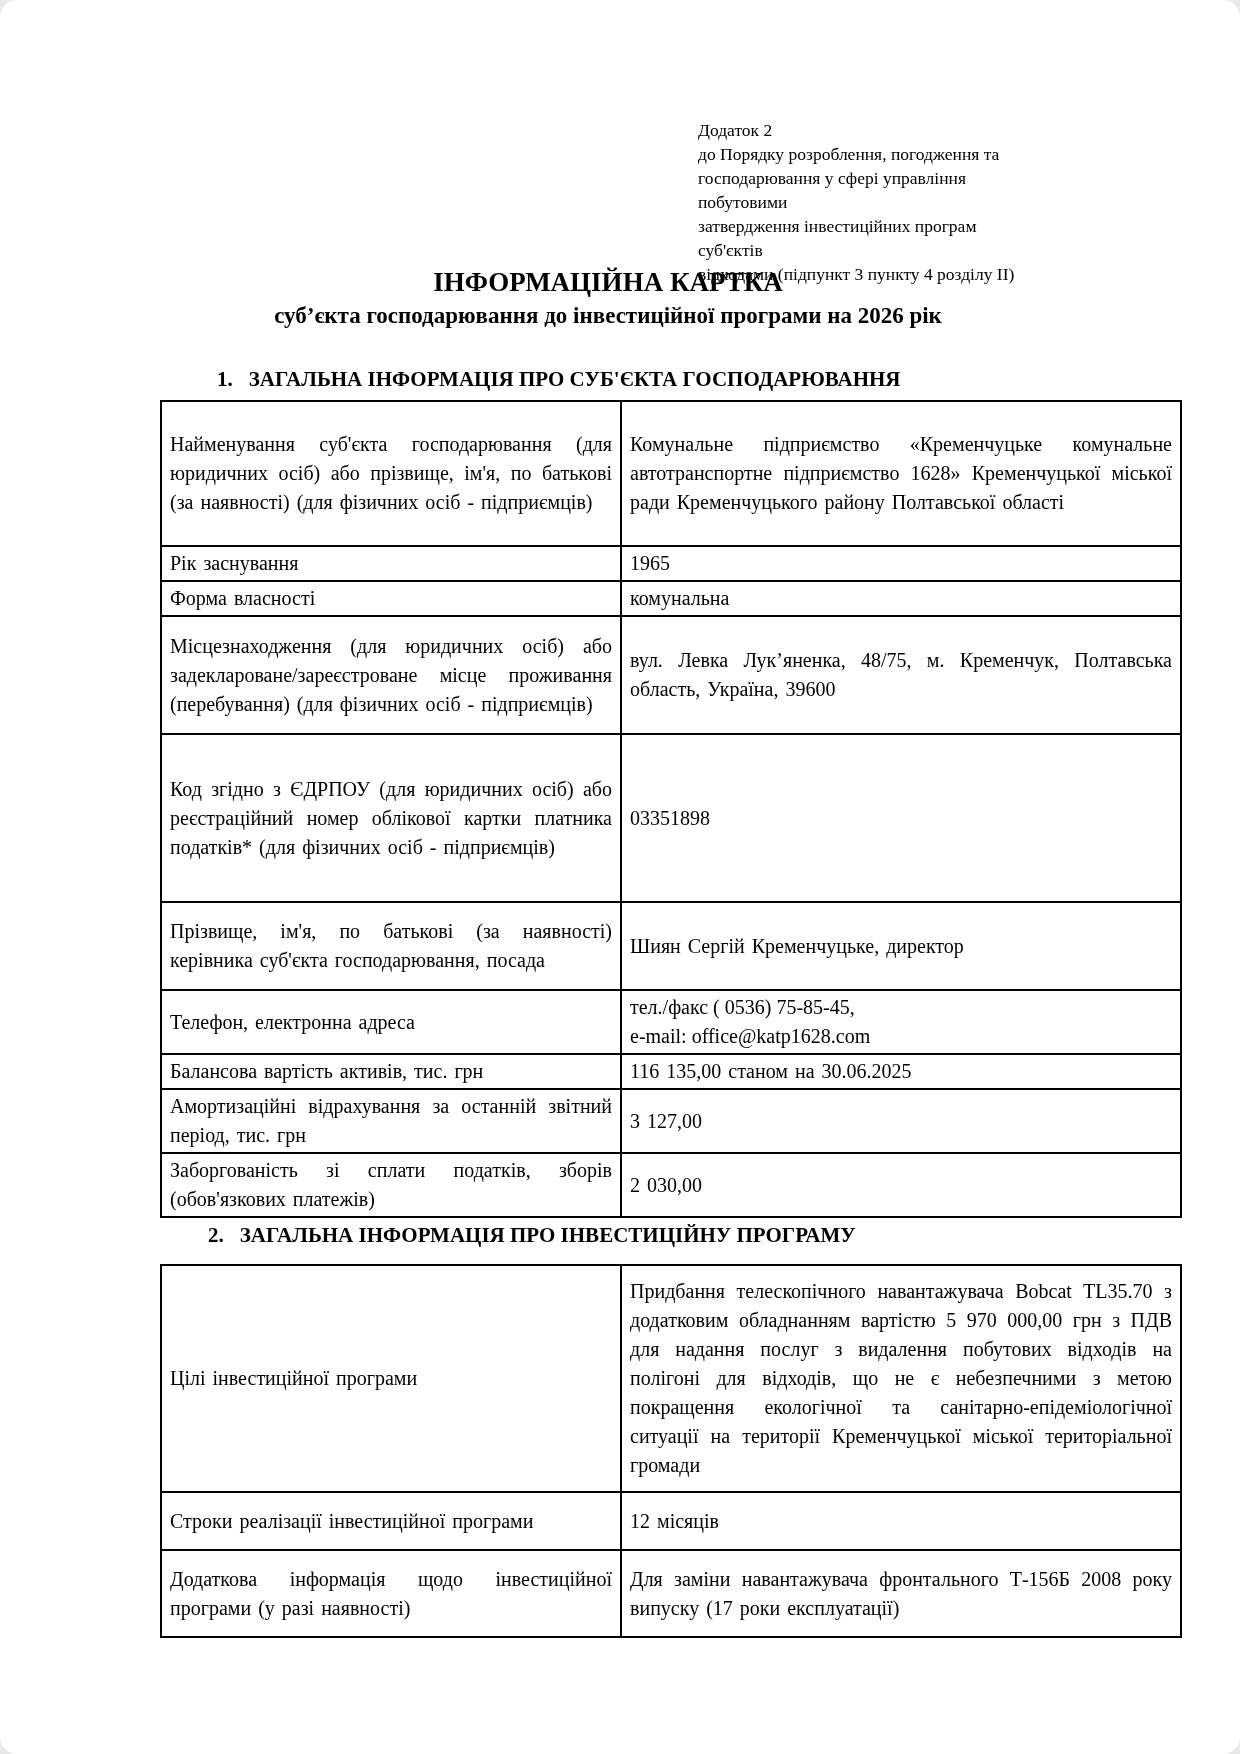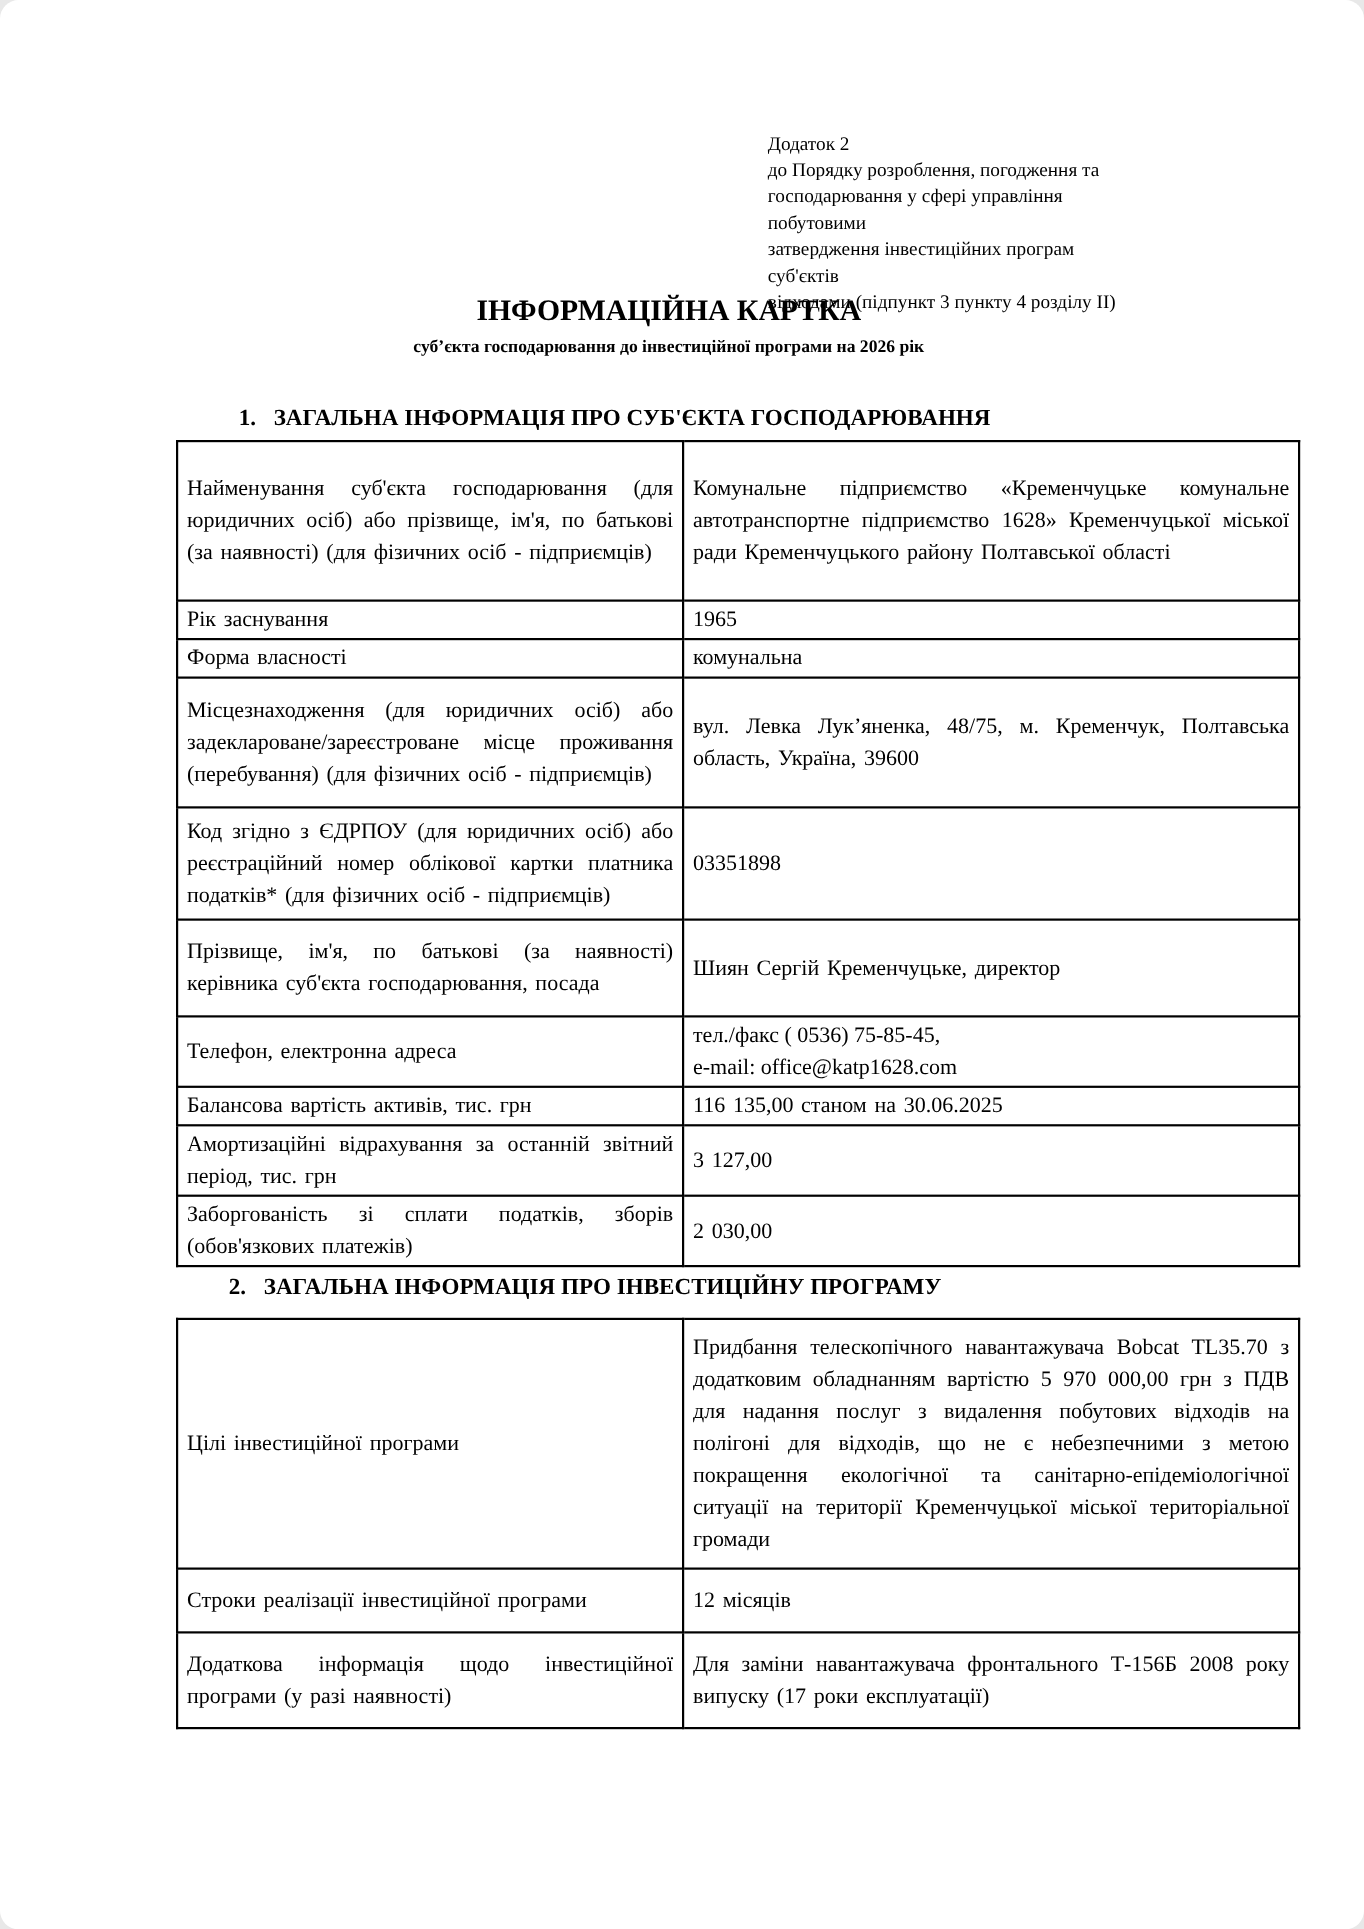--- a/index.html
+++ b/index.html
@@ -30,21 +30,21 @@
     width: 1020px;
     padding-top: 266px;
   }
   .title-block { width: 896px; text-align: center; }
   .doc-title {
     font-size: 27px;
     font-weight: bold;
     line-height: 33px;
   }
   .doc-subtitle {
-    font-size: 16px;
+    font-size: 23px;
     font-weight: bold;
     line-height: 33px;
   }
   .section-heading {
     margin-top: 32px;
     margin-bottom: 6px;
     padding-left: 57px;
     font-size: 21px;
     font-weight: bold;
     line-height: 30px;
@@ -63,21 +63,21 @@
     line-height: 29px;
     padding: 2px 8px 2px 8px;
   }
   td.label { width: 460px; text-align: justify; word-spacing: 2px; }
   td.value { width: 560px; text-align: justify; word-spacing: 2px; }
   td.value .vline { text-align: left; word-spacing: normal; }
   
   .rh145 td { height: 145px; }
   .rh31  td { height: 31px; }
   .rh118 td { height: 118px; }
-  .rh144 td { height: 102px; }
+  .rh144 td { height: 168px; }
   .rh88  td { height: 88px; }
   .rh58  td { height: 58px; }
   .rh60  td { height: 60px; }
   .rh62  td { height: 62px; }
   .rh227 td { height: 227px; }
   .rh87  td { height: 87px; }
 </style>
 </head>
 <body>
 

